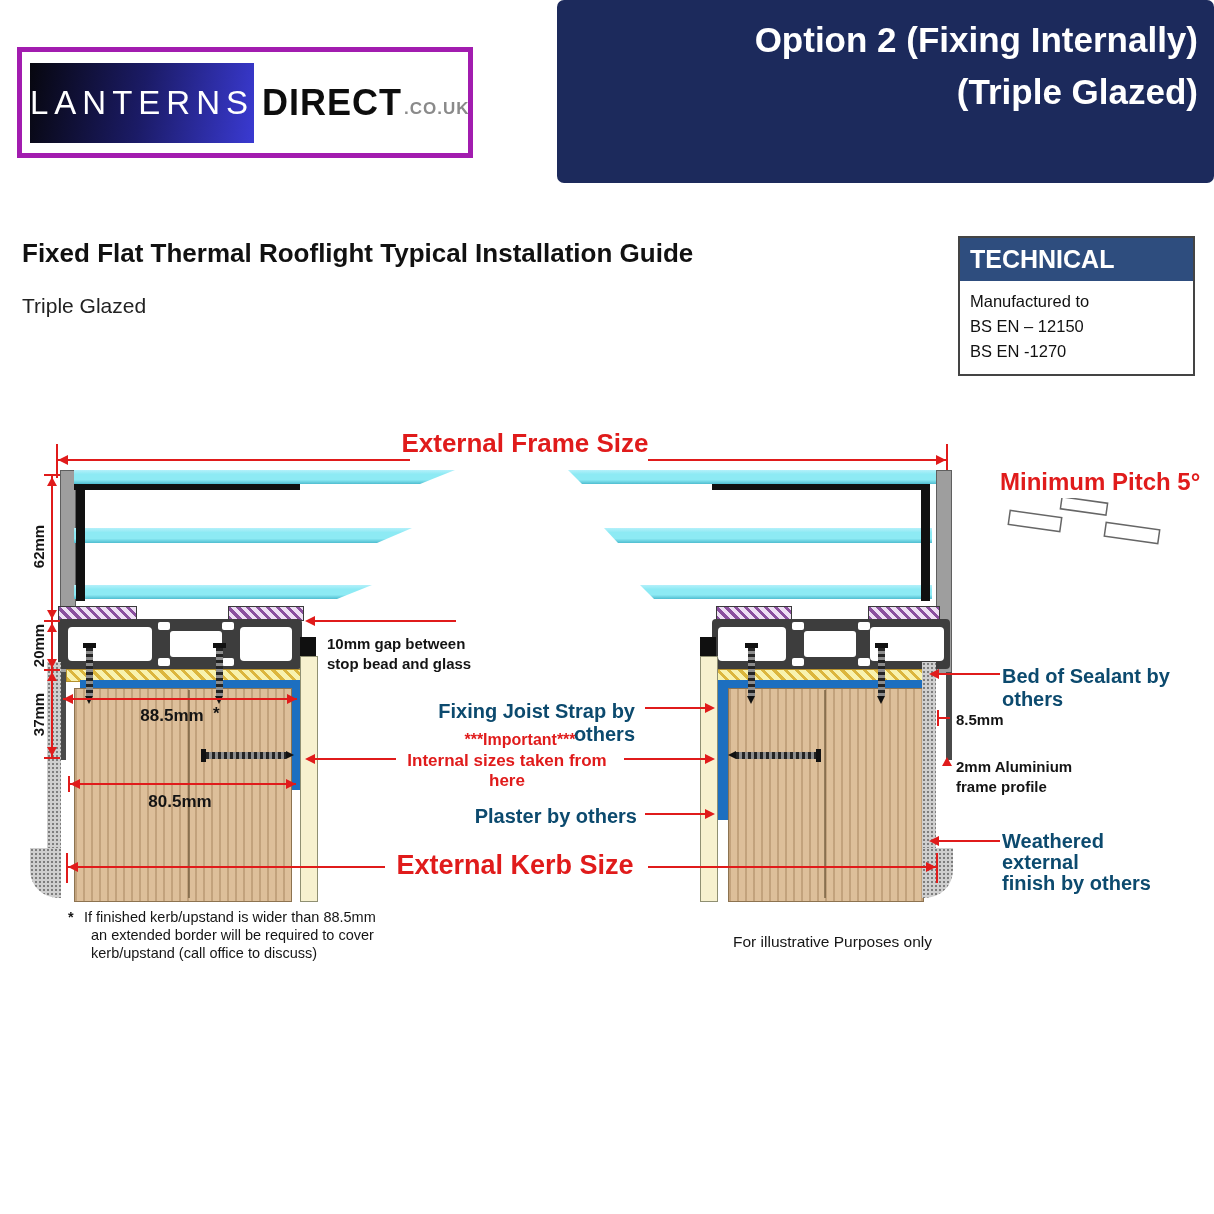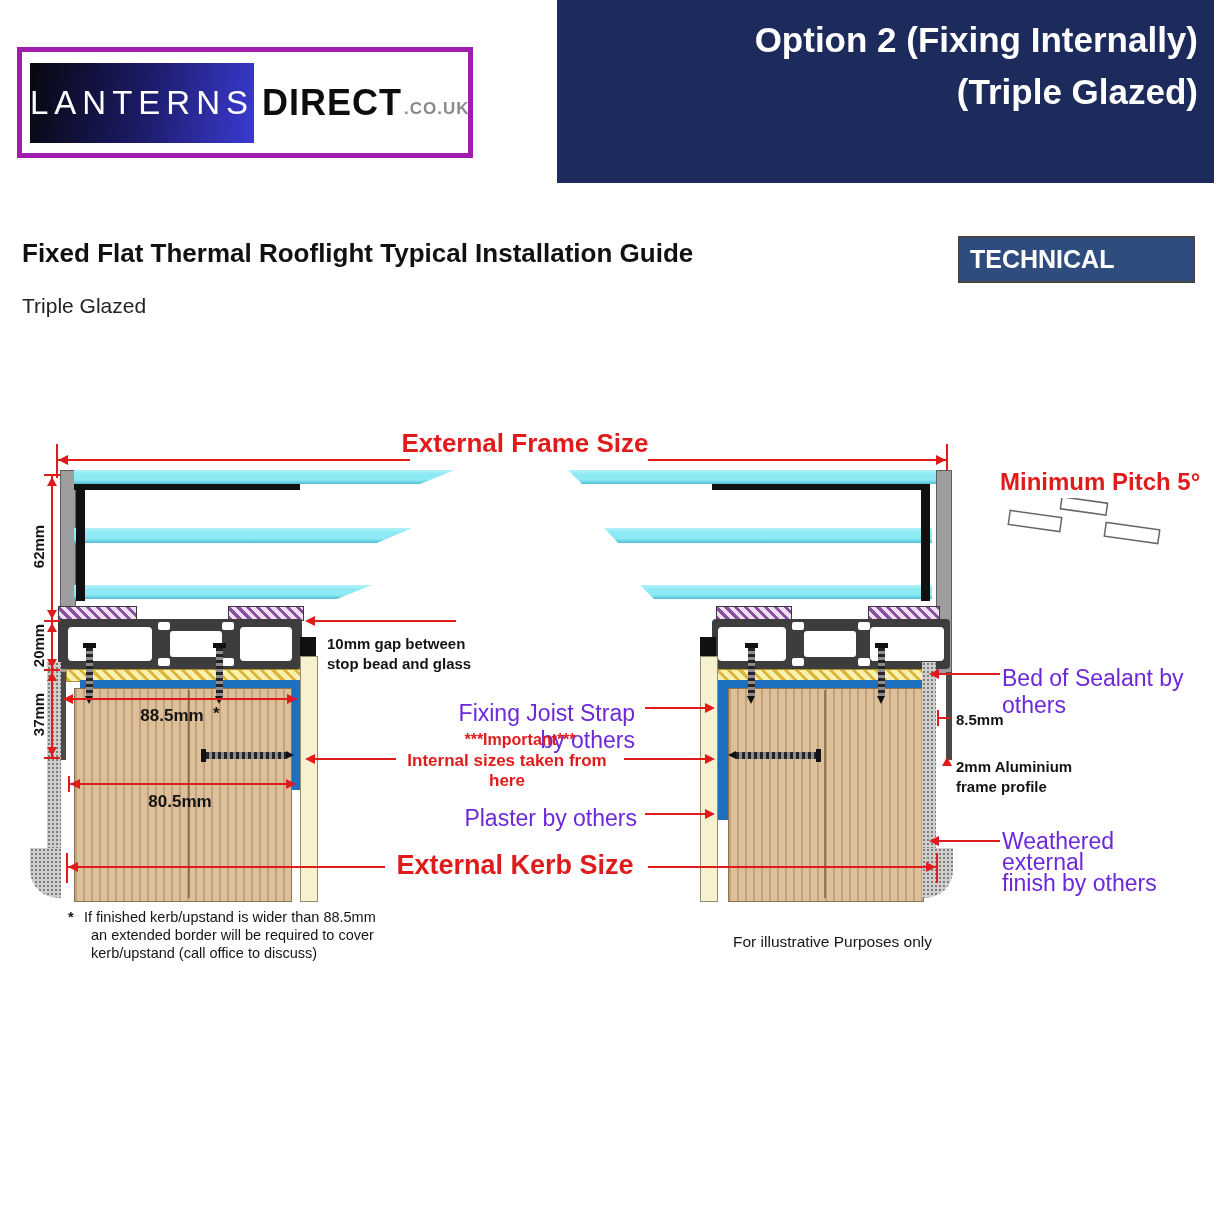--- a/index.html
+++ b/index.html
@@ -9,21 +9,21 @@
 
   
   .logo-box{left:17px;top:47px;width:430px;height:101px;border:5px solid #a21caf;
             display:flex;align-items:center;padding:0 8px;box-sizing:content-box;background:#fff;}
   .logo-grad{width:224px;height:80px;background:linear-gradient(100deg,#07070f 0%,#1b1b66 50%,#3a3ad2 100%);
              display:flex;align-items:center;justify-content:center;}
   .logo-lanterns{color:#ffffff;font-size:33px;letter-spacing:6px;font-weight:400;}
   .logo-direct{color:#0d0d0d;font-size:36px;font-weight:800;margin-left:8px;letter-spacing:1px;}
   .logo-tld{color:#8a8a8a;font-size:17px;font-weight:700;letter-spacing:1px;margin-left:2px;margin-bottom:-12px;}
   .banner{left:557px;top:0;width:657px;height:183px;background:#1c2a5c;color:#ffffff;
-          text-align:right;box-sizing:border-box;padding:14px 16px 0 0;}
+          text-align:right;box-sizing:border-box;padding:14px 16px 0 0;border-radius:7px;}
   .banner div{font-size:35px;font-weight:bold;line-height:52px;}
 
   .page-title{left:22px;top:238px;font-size:26px;font-weight:bold;color:#111;}
   .page-subtitle{left:22px;top:294px;font-size:21px;color:#222;}
 
   .tech-box{left:958px;top:236px;width:233px;border:2px solid #444;background:#fff;}
   .tech-head{background:#2e4d7e;color:#fff;font-weight:bold;font-size:25px;padding:7px 10px;}
   .tech-body{padding:8px 10px 10px 10px;font-size:16.5px;color:#111;line-height:25px;}
 
   
@@ -54,21 +54,21 @@
   .screw-v::after{content:"";position:absolute;left:-1px;top:100%;width:0;height:0;
                   border-left:4px solid transparent;border-right:4px solid transparent;border-top:8px solid #111;}
   .screw-h{height:7px;background:repeating-linear-gradient(90deg,#242424 0 3px,#8d8d8d 3px 6px);}
   .screw-h::before{content:"";position:absolute;left:-5px;top:-3px;width:5px;height:13px;background:#111;}
   .screw-h::after{content:"";position:absolute;left:100%;top:-1px;width:0;height:0;
                   border-top:4px solid transparent;border-bottom:4px solid transparent;border-left:8px solid #111;}
   .screw-h.flip::before{left:auto;right:-5px;}
   .screw-h.flip::after{left:auto;right:100%;border-left:none;border-right:8px solid #111;}
 
   
-  .lblk{font-weight:normal;font-size:23px;color:#6d28d9;}
+  .lblk{font-weight:bold;font-size:20px;color:#0c4a6e;}
   .lblk-s{font-weight:bold;font-size:15px;color:#141414;line-height:20px;}
   .lred{font-weight:bold;color:#e01b1b;}
   .dim-title{font-weight:bold;color:#e01b1b;text-align:center;}
   .vdim{font-weight:bold;font-size:15px;color:#141414;transform:rotate(-90deg);width:56px;text-align:center;}
   .dimlbl{font-weight:bold;font-size:17px;color:#141414;text-align:center;}
   .footnote{font-size:14.5px;color:#151515;}
   .graynote{font-size:15px;color:#909090;white-space:nowrap;}
 </style>
 </head>
 <body>
@@ -86,20 +86,25 @@
   <div class="abs banner">
     <div>Option 2 (Fixing Internally)</div>
     <div>(Triple Glazed)</div>
   </div>
 
   <div class="abs page-title">Fixed Flat Thermal Rooflight Typical Installation Guide</div>
   <div class="abs page-subtitle">Triple Glazed</div>
 
   <div class="abs tech-box">
     <div class="tech-head">TECHNICAL</div>
+    <div class="tech-body">
+      <div>Manufactured to</div>
+      <div>BS EN – 12150</div>
+      <div>BS EN -1270</div>
+    </div>
   </div>
 
   <div class="abs rv" style="left:56px;top:444px;height:34px;"></div>
   <div class="abs rv" style="left:946px;top:444px;height:34px;"></div>
   <div class="abs rl" style="left:58px;top:459px;width:352px;"></div>
   <div class="abs rl" style="left:648px;top:459px;width:298px;"></div>
   <div class="abs ah ah-l" style="left:58px;top:455px;"></div>
   <div class="abs ah ah-r" style="left:936px;top:455px;"></div>
   <div class="abs dim-title" style="left:400px;top:428px;width:250px;font-size:26px;">External Frame Size</div>
 

